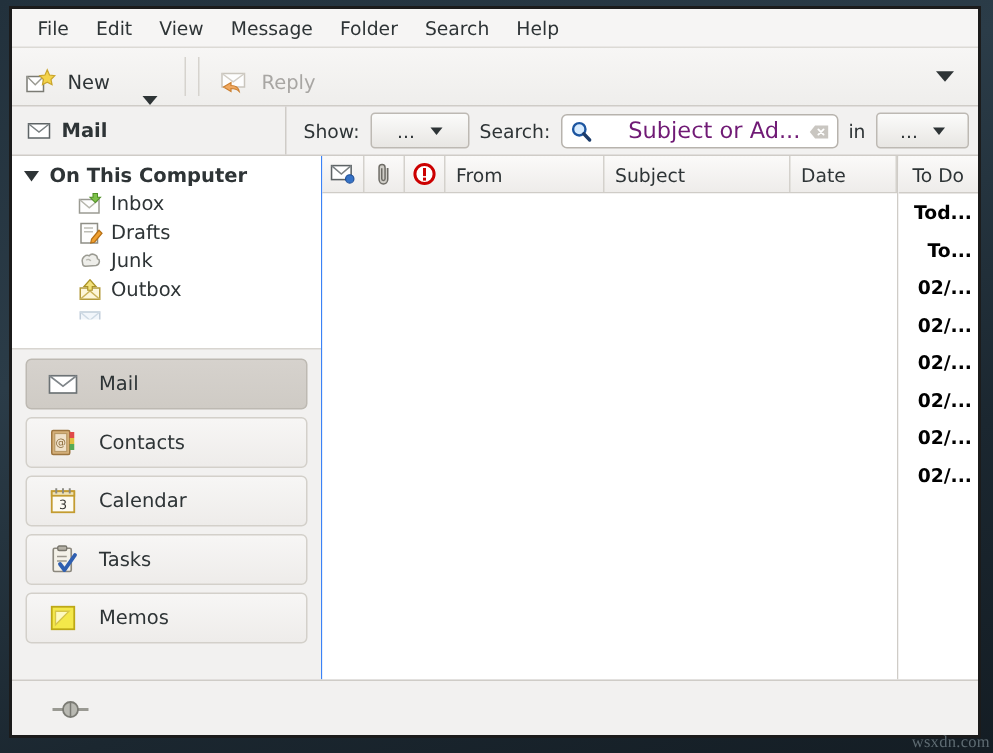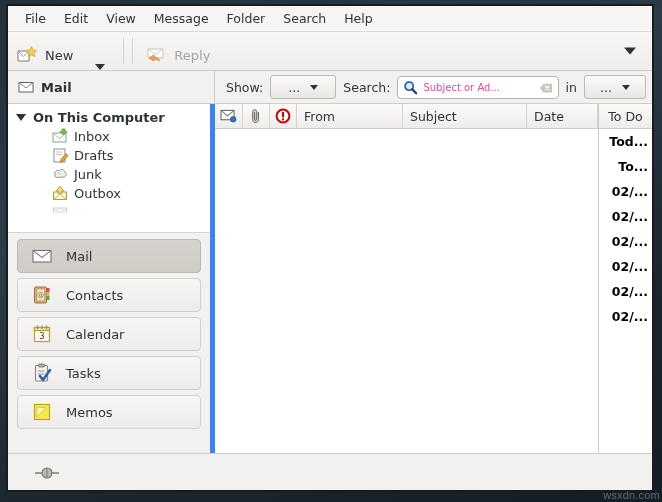--- a/index.html
+++ b/index.html
@@ -145,42 +145,43 @@
     border: 1px solid #b7b3ad;
     border-radius: 4px;
     display: flex; align-items: center;
     padding: 0 5px;
     gap: 5px;
     box-sizing: border-box;
     min-width: 50px;
   }
   #search-placeholder {
     flex: 1;
-    font-size: 10px;
-    color: #ec4899;
+    font-size: 15px;
+    color: #701a75;
     white-space: nowrap;
     overflow: hidden;
+    margin-left: 19px;
   }
 
   
   #main {
     flex: 1;
     display: flex;
     min-height: 0;
     background: #f2f1f0;
   }
 
   
   #sidebar {
     width: 207px;
     flex: 0 0 207px;
     display: flex;
     flex-direction: column;
     background: #f2f1f0;
-    border-right: 5px solid #3b82f6;
+    border-right: 1px solid #3b82f6;
     box-sizing: border-box;
   }
   #folder-tree {
     height: 128px;
     background: #ffffff;
     overflow: hidden;
     padding-top: 4px;
     box-sizing: border-box;
     position: relative;
   }
@@ -301,21 +302,21 @@
     align-items: center;
     padding-left: 26px;
   }
 
   
   #watermark {
     position: absolute;
     right: 2px; bottom: 1px;
     font-size: 11px;
     color: #5e6b72;
-    font-family: Liberation Sans, sans-serif;
+    font-family: Liberation Serif, serif;
     letter-spacing: 0.2px;
   }
 </style>
 </head>
 <body>
 
 <div id="window">
 
   <div id="menubar">
     <div class="menu-item">File</div>

